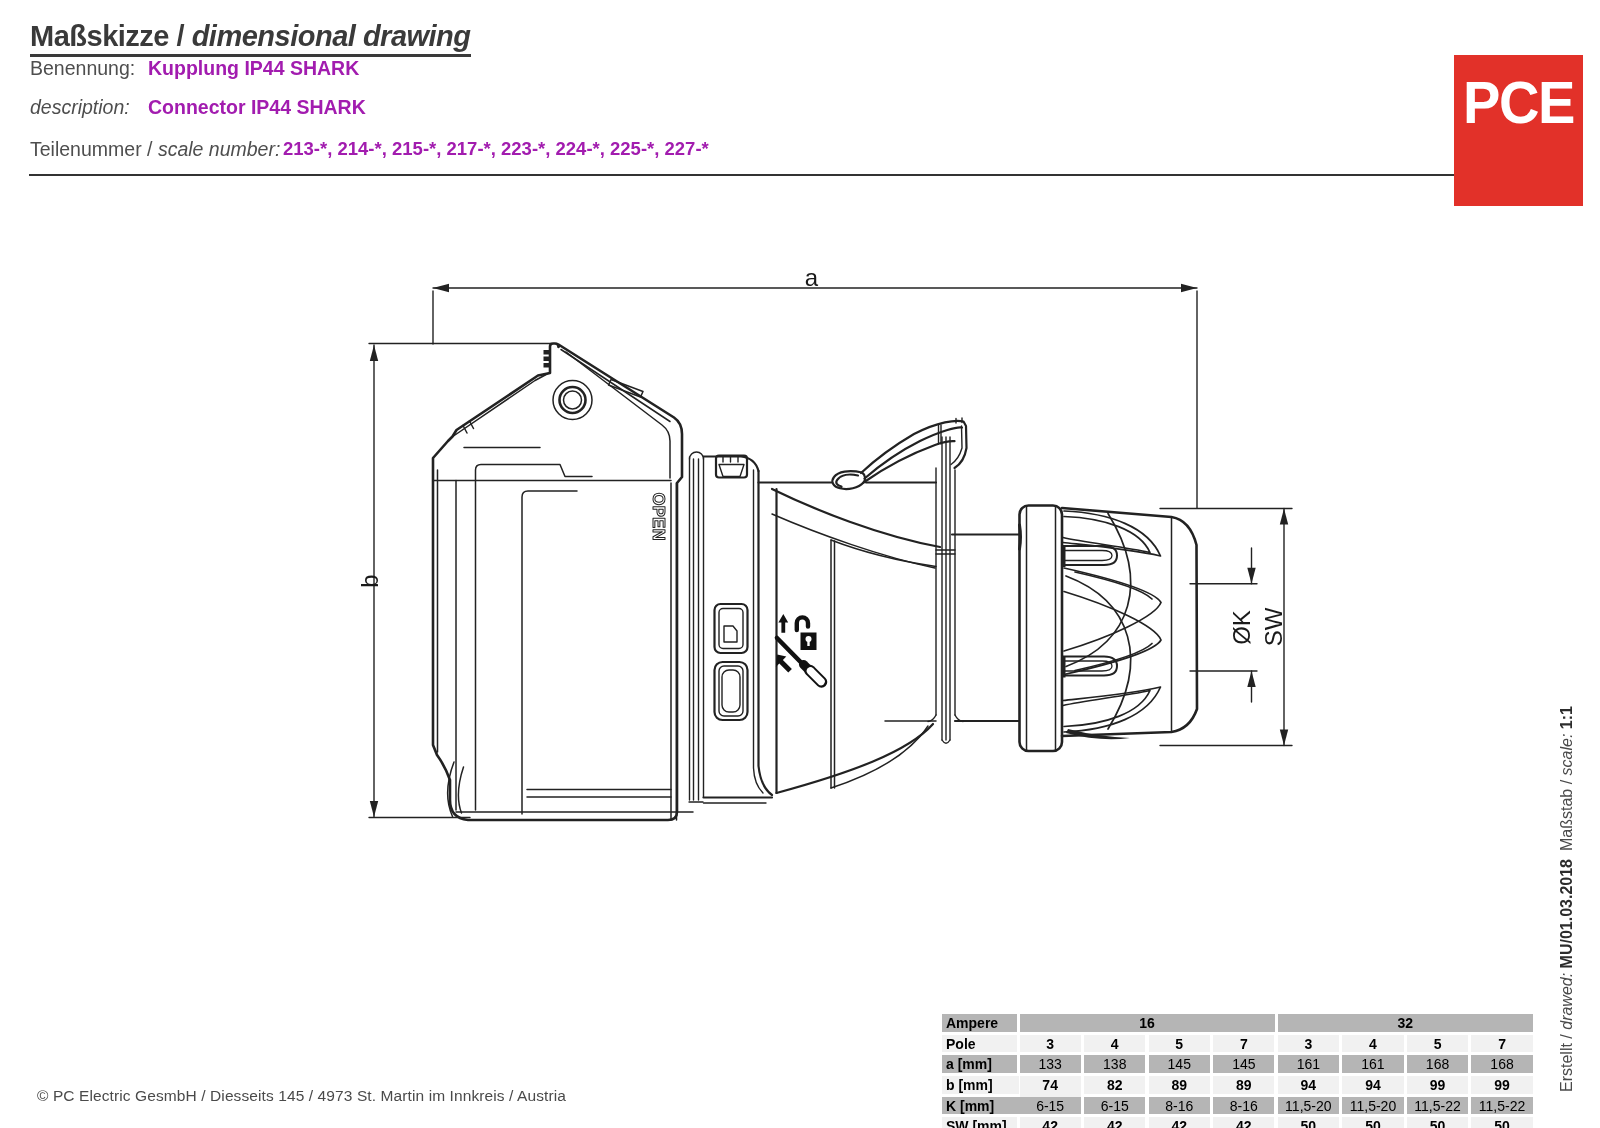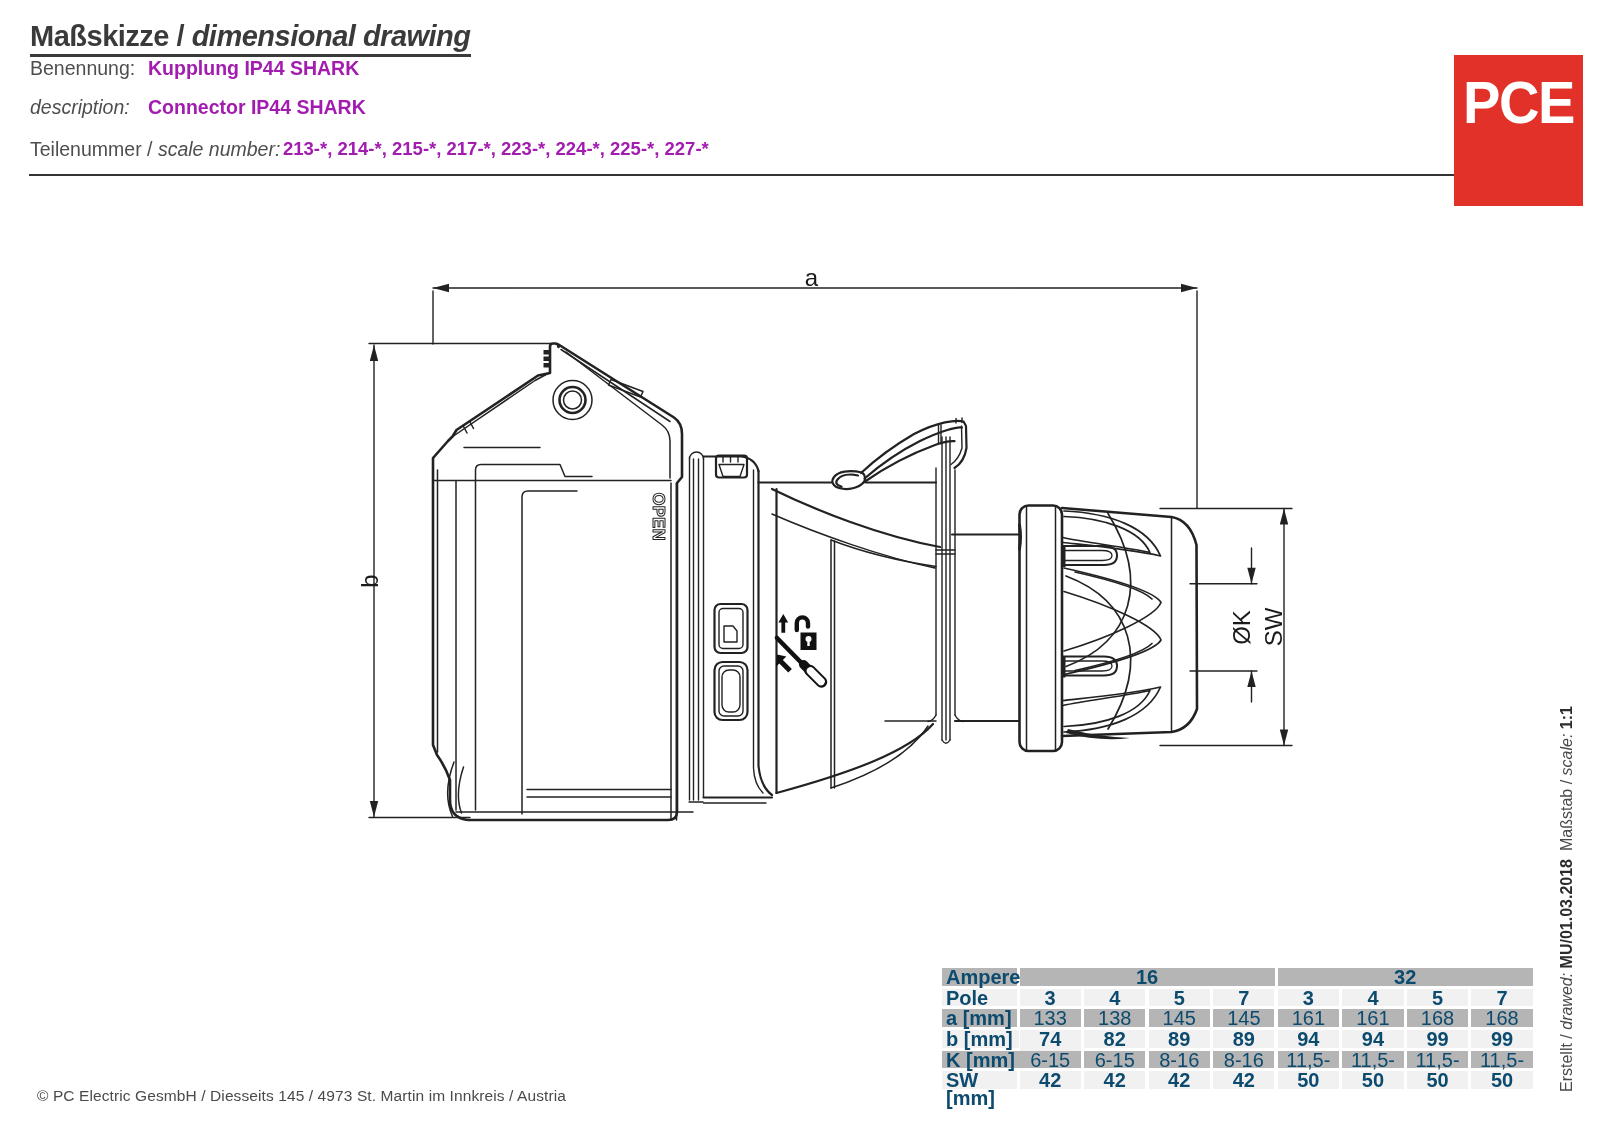--- a/index.html
+++ b/index.html
@@ -5,21 +5,21 @@
 html,body{margin:0;padding:0;background:#fff;}
 body{width:1600px;height:1128px;position:relative;font-family:"Liberation Sans",sans-serif;overflow:hidden;}
 .abs{position:absolute;}
 .title{left:30px;top:20px;letter-spacing:-0.5px;font-size:29px;font-weight:bold;color:#3a3a3a;white-space:nowrap;}
 .title .it{font-style:italic;}
 .hdrow{white-space:nowrap;font-size:19.5px;color:#4e4e4e;text-align:right;}
 .hdrow b{color:#a21caf;}
 .rule{left:29px;top:174px;width:1554px;height:0;border-top:2.6px solid #333;}
 .logo{left:1454px;top:15px;width:129px;height:151px;background:#e23129;margin-top:40px;}
 .logo span{position:absolute;left:0;width:129px;top:14px;text-align:center;font-size:59px;font-weight:bold;color:#fff;letter-spacing:-1.5px;transform:scaleX(0.95);}
-.tcell{font-size:20px;color:#0c4a6e;text-align:center;line-height:18px;box-sizing:border-box;}
+.tcell{font-size:14px;color:#000000;text-align:center;line-height:18px;box-sizing:border-box;margin-top:46px;}
 .foot{left:37px;top:1087px;font-size:15.5px;color:#4a4a4a;letter-spacing:0.1px;}
 .side{transform-origin:0 0;transform:rotate(-90deg);white-space:nowrap;font-size:16px;color:#4a4a4a;}
 .side b{color:#2c2c2c;}
 </style>
 </head>
 <body>
 <div class="abs title"><span style="border-bottom:3px solid #3a3a3a;padding-bottom:2px;">Maßskizze / <span class="it">dimensional drawing</span></span></div>
 <div class="abs hdrow" style="left:30px;top:57px;">Benennung: <b style="position:absolute;left:118px;">Kupplung IP44 SHARK</b></div>
 <div class="abs hdrow" style="left:30px;top:96px;"><span class="it" style="font-style:italic;">description:</span> <b style="position:absolute;left:118px;">Connector IP44 SHARK</b></div>
 <div class="abs hdrow" style="left:30px;top:138px;">Teilenummer / <span style="font-style:italic;">scale number:</span> <b style="position:absolute;left:253px;font-size:18.5px;">213-*, 214-*, 215-*, 217-*, 223-*, 224-*, 225-*, 227-*</b></div>

